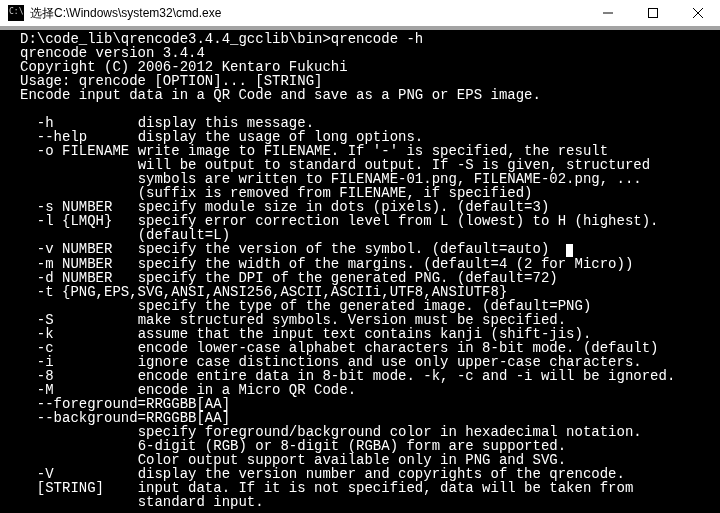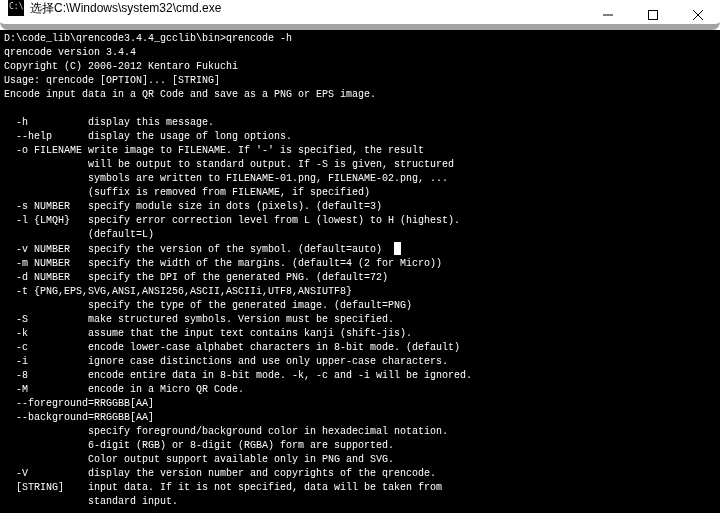--- a/index.html
+++ b/index.html
@@ -14,23 +14,22 @@
     width: 720px;
     height: 513px;
     background: #fff;
     display: flex;
     flex-direction: column;
   }
   .titlebar {
     height: 30px;
     background: #fff;
     display: flex;
-    align-items: flex-start;
-    border-bottom: 6px solid #a3a3a3;
-    border-radius: 8px;
+    align-items: center;
+    border-bottom: 4px solid #a3a3a3;
   }
   .titlebar-icon {
     width: 16px;
     height: 16px;
     margin-left: 8px;
     background: #000;
     display: inline-block;
     position: relative;
   }
   .titlebar-icon::after {
@@ -59,23 +58,23 @@
     justify-content: center;
     font-size: 12px;
     color: #000;
   }
   .titlebar-btn svg { width: 10px; height: 10px; }
   .console {
     flex: 1;
     background: #000;
     color: #fff;
     font-family: "NSimSun","SimSun","Courier New",monospace;
-    font-size: 10px;
+    font-size: 14px;
     line-height: 14px;
-    padding: 2px 4px;
+    padding: 2px 20px;
     white-space: pre;
     overflow: hidden;
     position: relative;
   }
   .cursor {
     display: inline-block;
     width: 7px;
     height: 13px;
     background: #fff;
     vertical-align: text-bottom;

